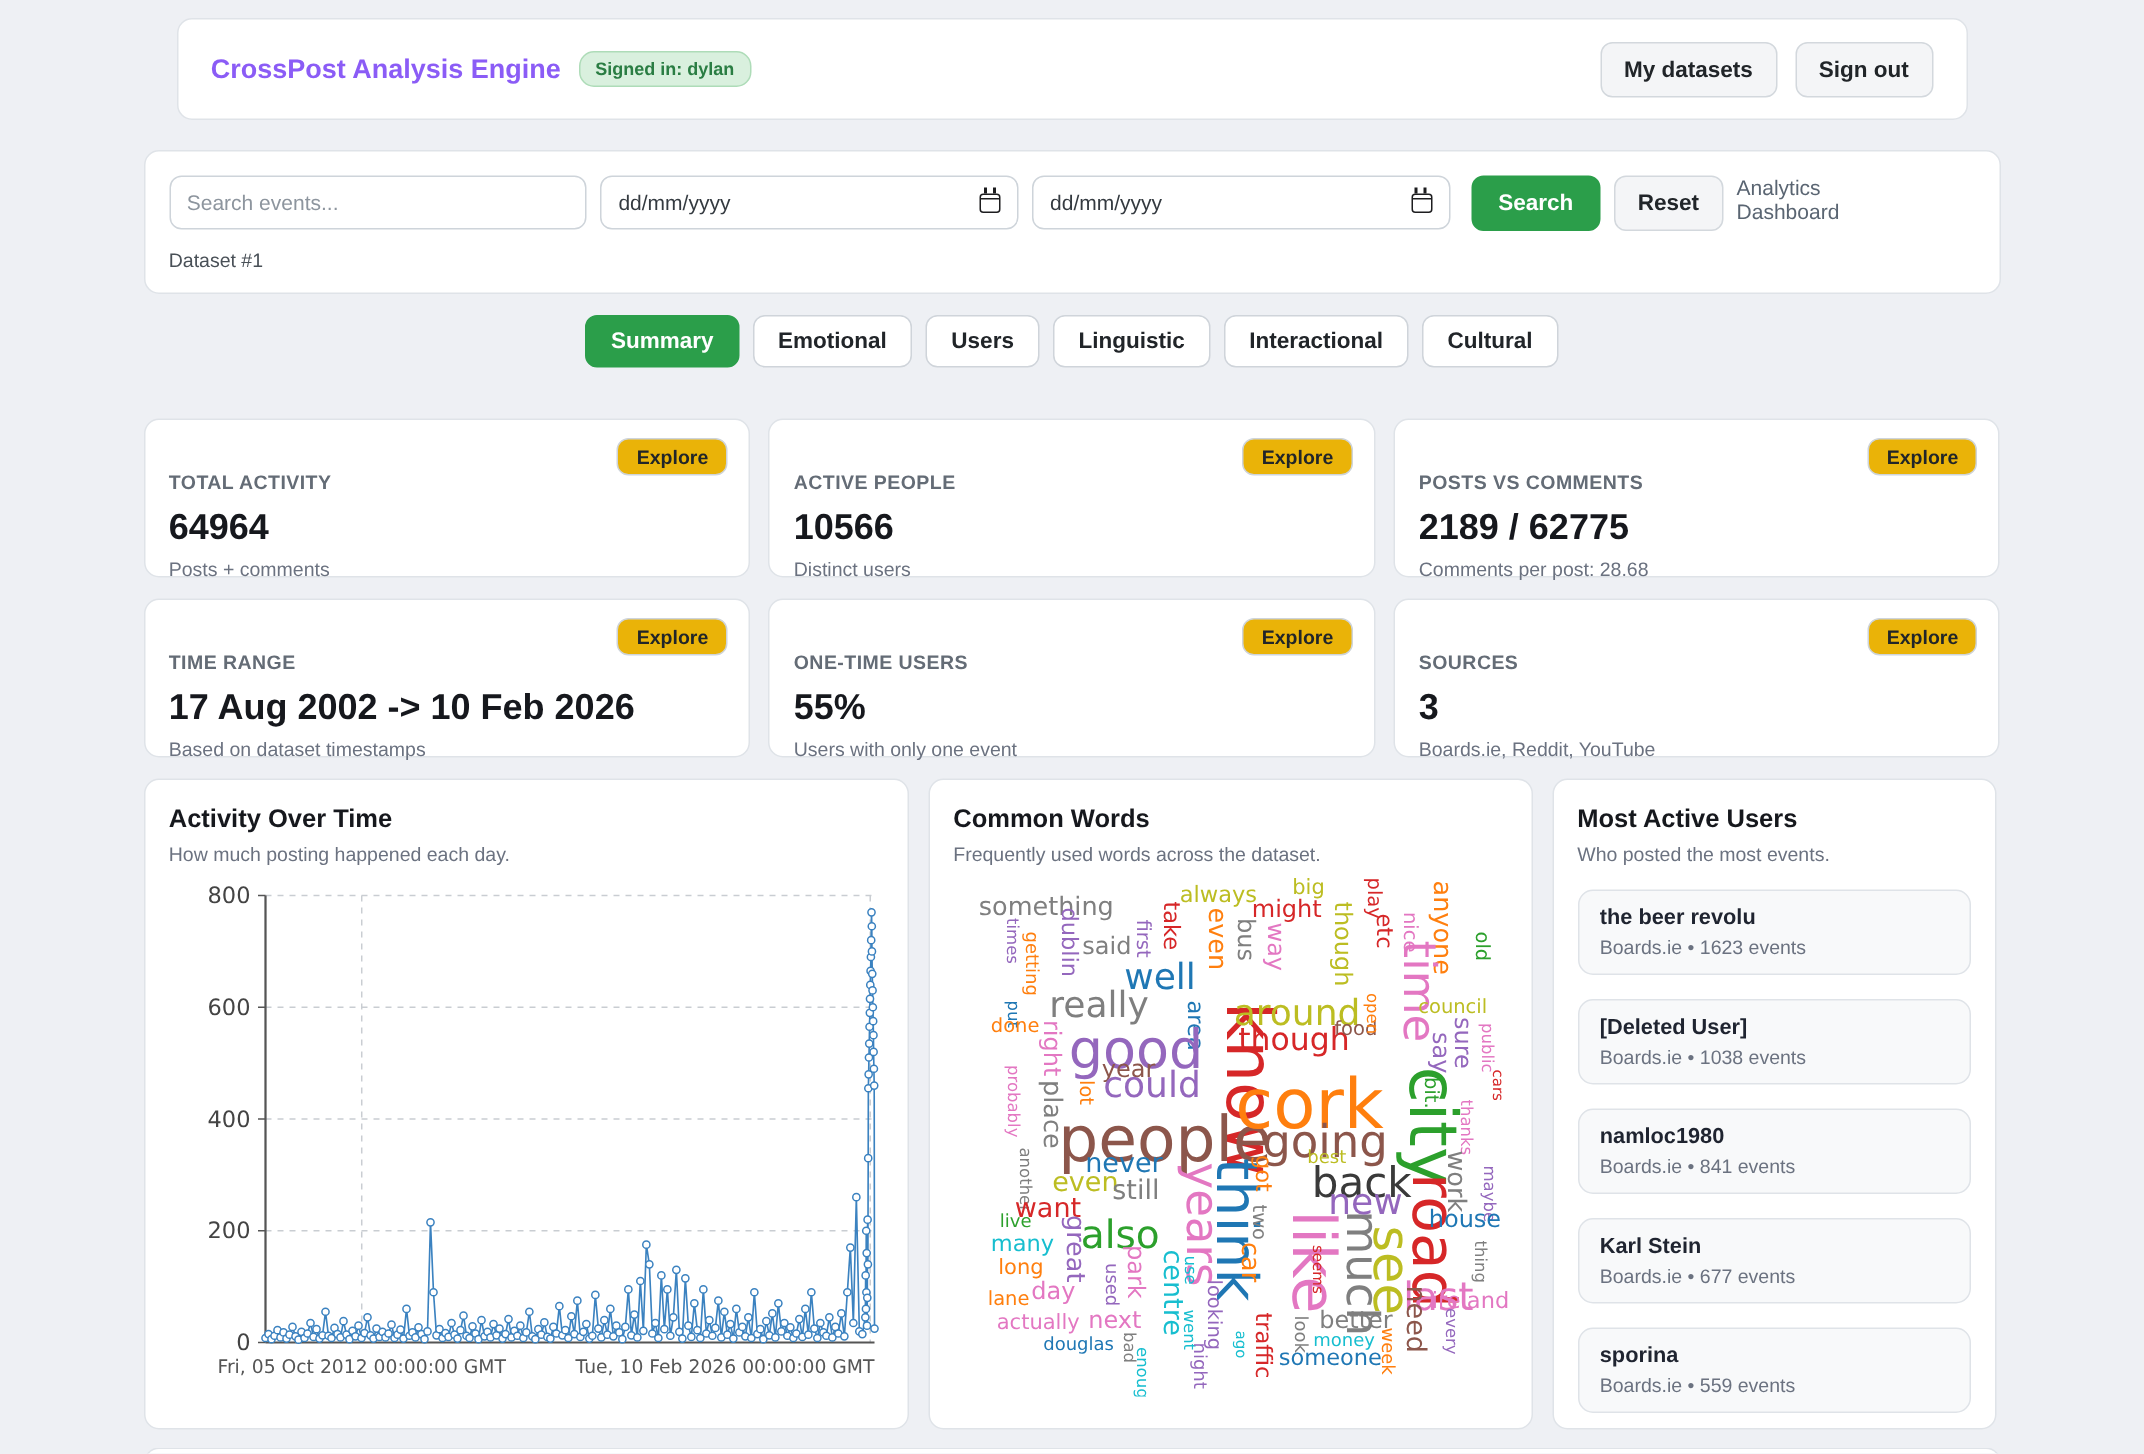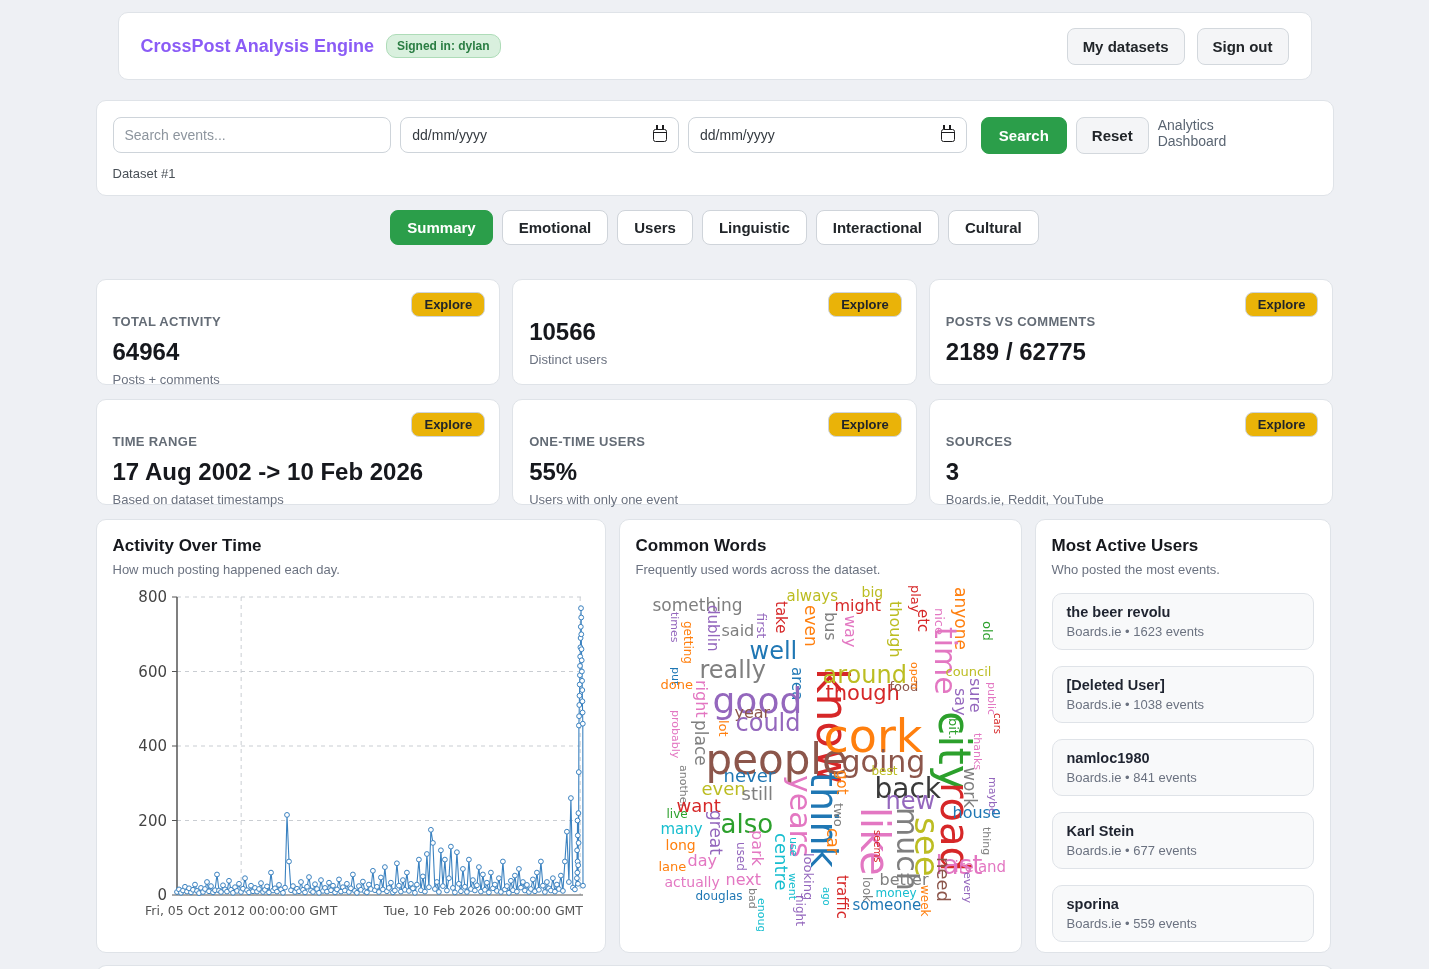--- a/index.html
+++ b/index.html
@@ -104,28 +104,30 @@
     </div>
 
   <div class="stats-grid" id="stats-grid">
       <div class="card stat-card">
         <div class="stat-label">TOTAL ACTIVITY</div>
         <button class="explore-btn">Explore</button>
         <div class="stat-value">64964</div>
         <div class="stat-caption">Posts + comments</div>
       </div>
       <div class="card stat-card">
+        <div class="stat-label">ACTIVE PEOPLE</div>
         <button class="explore-btn">Explore</button>
         <div class="stat-value">10566</div>
         <div class="stat-caption">Distinct users</div>
       </div>
       <div class="card stat-card">
         <div class="stat-label">POSTS VS COMMENTS</div>
         <button class="explore-btn">Explore</button>
         <div class="stat-value">2189 / 62775</div>
+        <div class="stat-caption">Comments per post: 28.68</div>
       </div>
       <div class="card stat-card">
         <div class="stat-label">TIME RANGE</div>
         <button class="explore-btn">Explore</button>
         <div class="stat-value">17 Aug 2002 -&gt; 10 Feb 2026</div>
         <div class="stat-caption">Based on dataset timestamps</div>
       </div>
       <div class="card stat-card">
         <div class="stat-label">ONE-TIME USERS</div>
         <button class="explore-btn">Explore</button>

